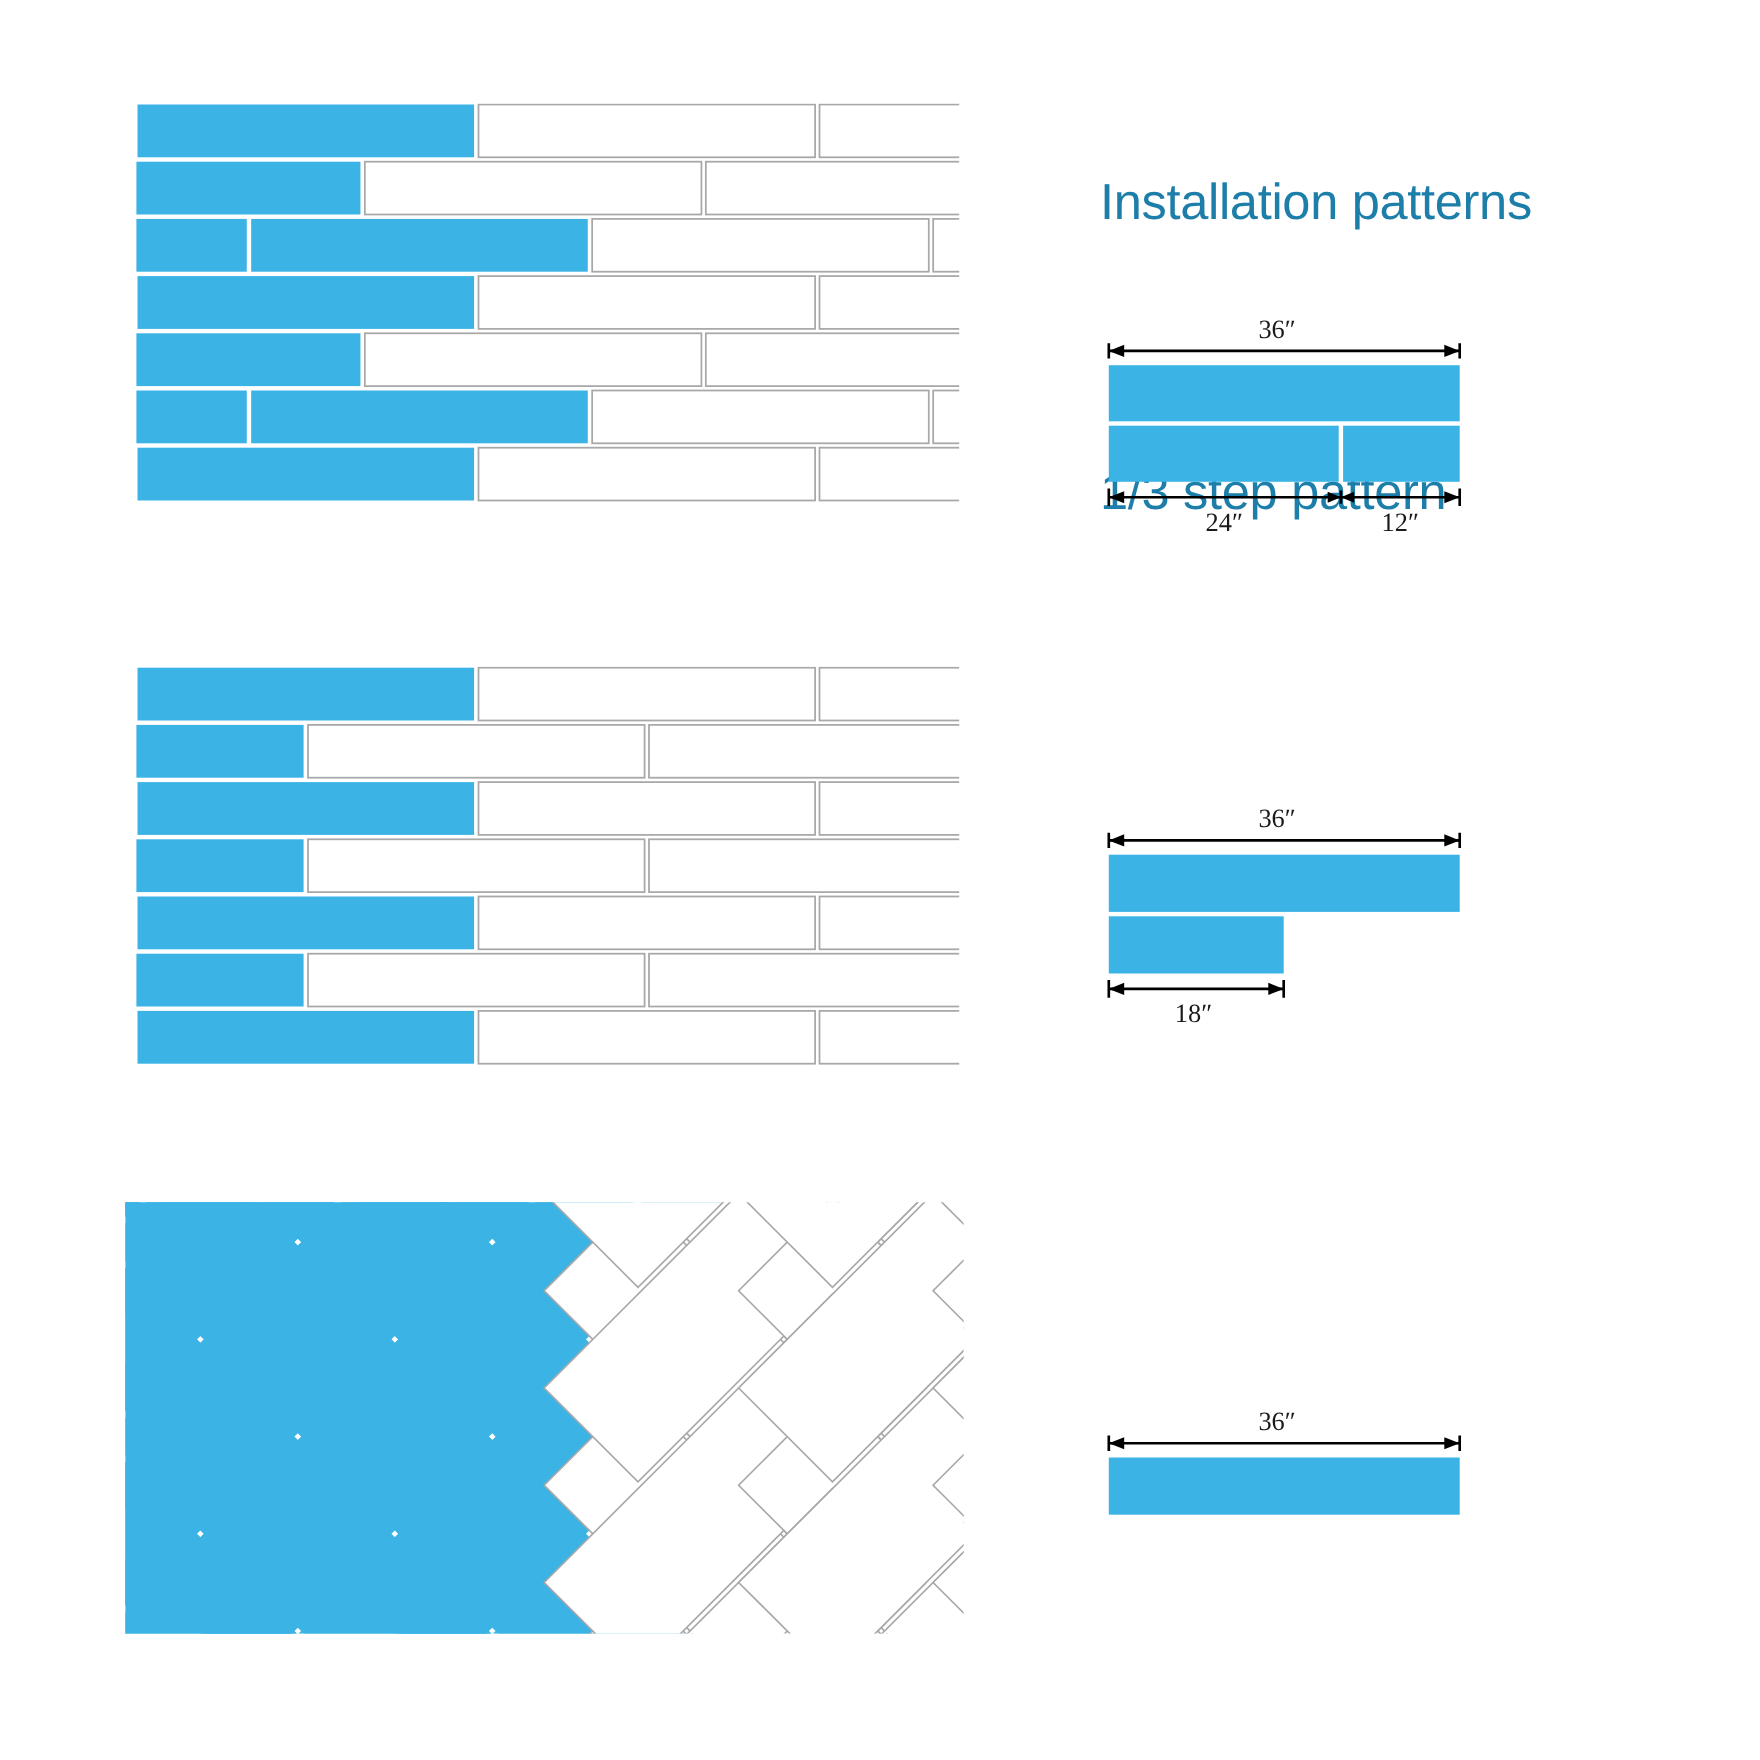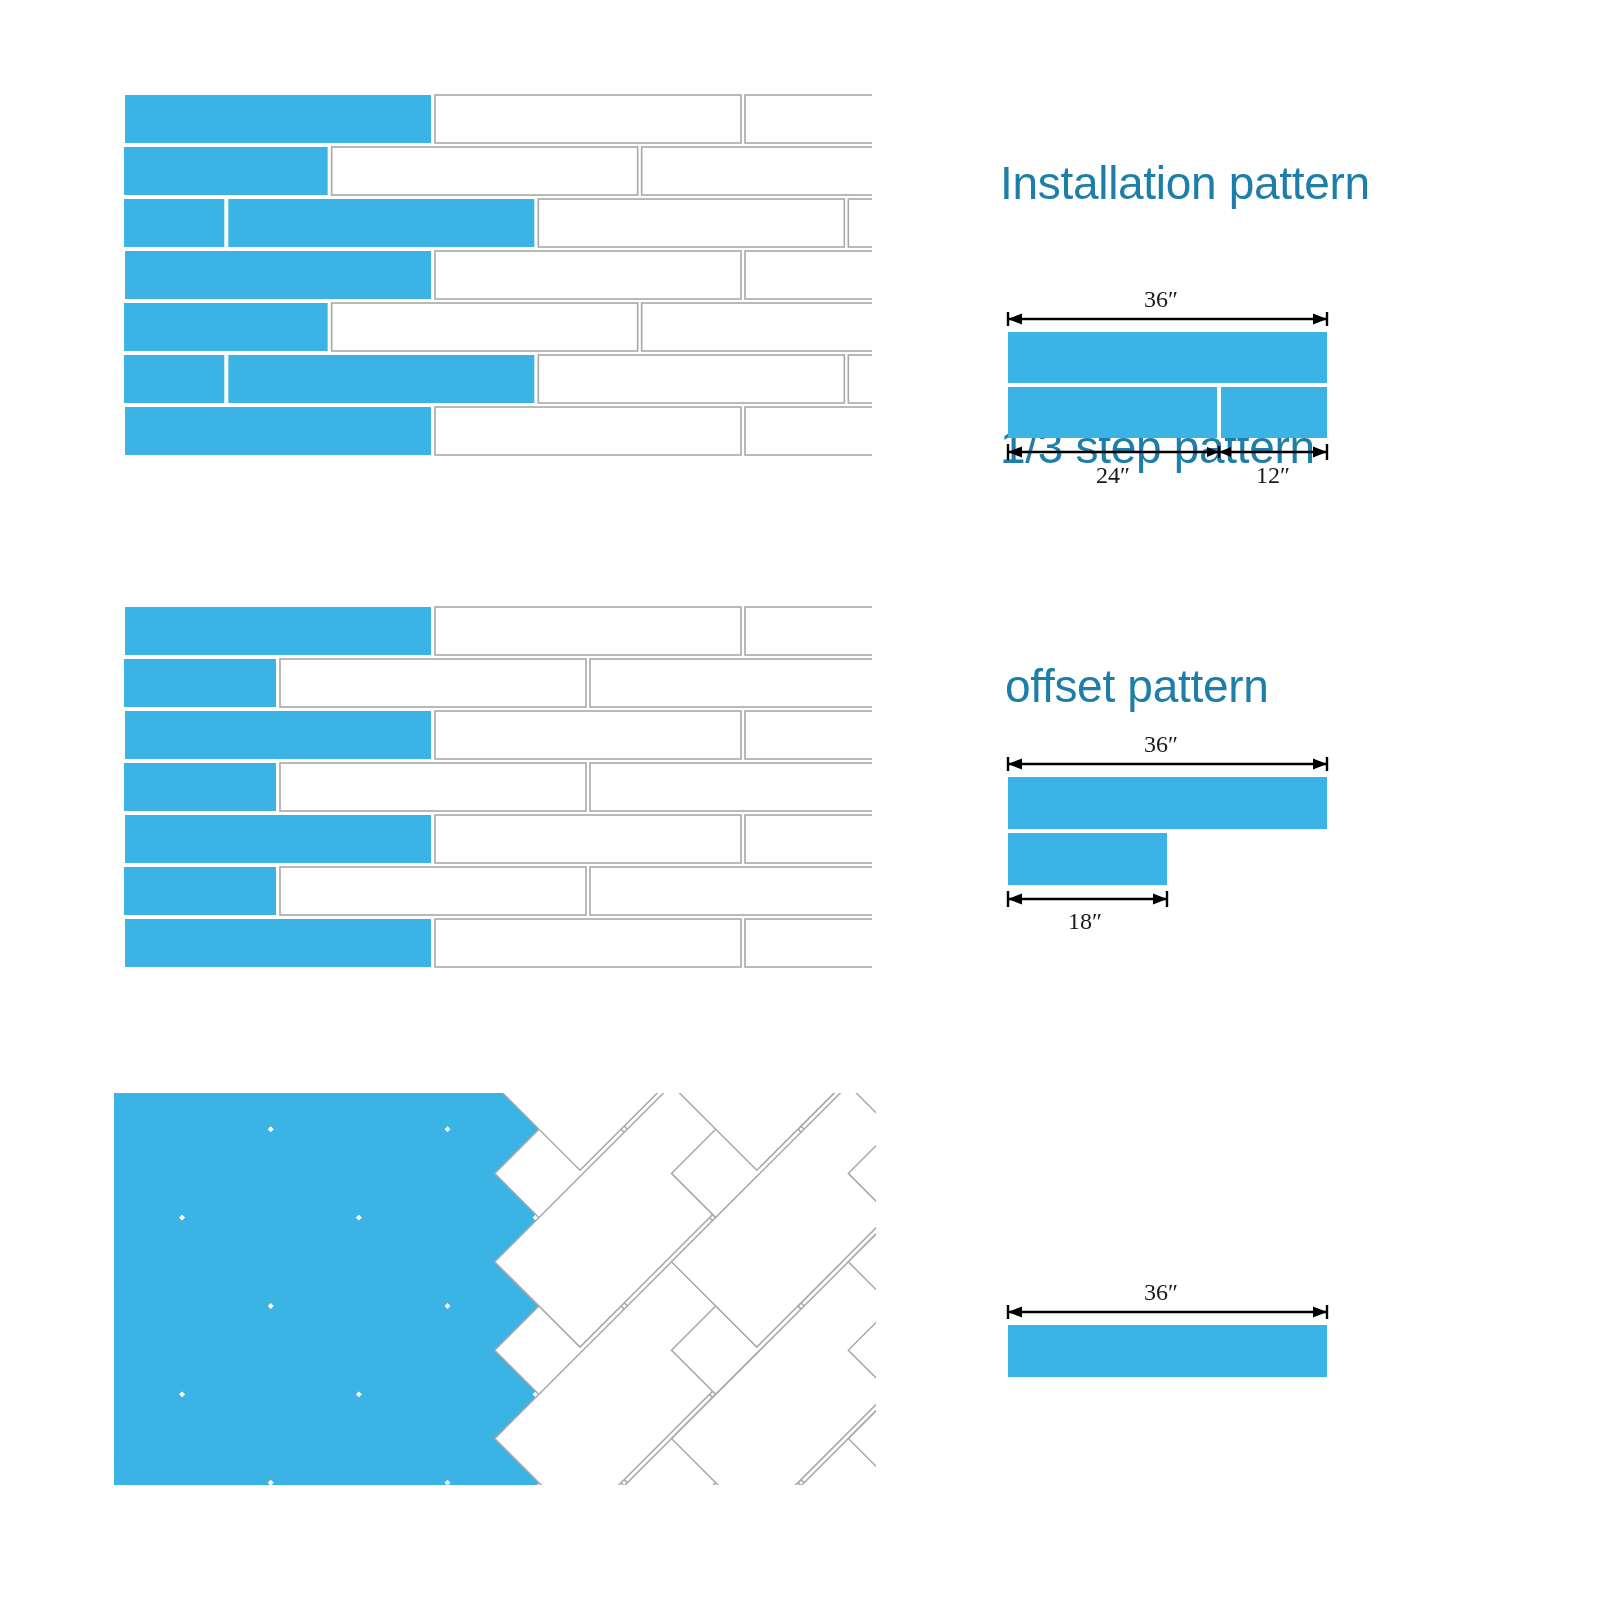--- a/index.html
+++ b/index.html
@@ -968,21 +968,21 @@
           <polygon points="2061.0,2478.0 2323.0,2740.0 2237.8,2825.3 1975.7,2563.3" fill="#ffffff" stroke="#a8a8a8" stroke-width="1.5"></polygon>
           <polygon points="1798.9,2828.4 2061.0,2566.4 2146.3,2651.7 1884.2,2913.7" fill="#ffffff" stroke="#a8a8a8" stroke-width="1.5"></polygon>
           <polygon points="2061.0,2654.8 2323.0,2916.8 2237.8,3002.1 1975.7,2740.0" fill="#ffffff" stroke="#a8a8a8" stroke-width="1.5"></polygon>
           <polygon points="1798.9,3005.2 2061.0,2743.2 2146.3,2828.4 1884.2,3090.5" fill="#ffffff" stroke="#a8a8a8" stroke-width="1.5"></polygon>
         </g>
       </g>
   </svg>
 
   <div class="rt" style="left:1000px;top:84px;width:520px;">
     <div class="headline" style="color:#1c7ea9;">
-      <span>Installation pattern</span><br>
+      <span>Installation patterns</span><br>
       <br>
       <span>1/3 step pattern</span>
     </div>
   </div>
 
   <svg style="position:absolute;left:985px;top:285px;" width="400" height="215" viewBox="0 0 400 215">
     <defs>
       <marker id="ar-l" viewBox="0 0 10 10" refX="9" refY="5" markerWidth="9" markerHeight="9" orient="auto-start-reverse">
           <path d="M0 1 L9 5 L0 9 Z" fill="#000"></path>
         </marker>
@@ -1004,23 +1004,20 @@
     <path d="M342 159 L342 175" stroke="#000" stroke-width="2.4"></path>
     <path d="M234 161 L234 173" stroke="#000" stroke-width="2.4"></path>
     <path d="M23 167 L37 161.5 L37 172.5 Z" fill="#000"></path>
     <path d="M234 167 L222 162 L222 172 Z" fill="#000"></path>
     <path d="M234 167 L246 162 L246 172 Z" fill="#000"></path>
     <path d="M342 167 L328 161.5 L328 172.5 Z" fill="#000"></path>
     <text class="dimlabel" x="128" y="198">24″</text>
     <text class="dimlabel" x="288" y="198">12″</text>
   </svg>
 
-  <div class="rt" style="left:1005px;top:658px;">
-    <div class="secname" style="color:#1c7ea9;">offset pattern</div>
-  </div>
 
   <svg style="position:absolute;left:985px;top:730px;" width="400" height="200" viewBox="0 0 400 200">
     <text class="dimlabel" x="176" y="22">36″</text>
     <line x1="23" y1="34" x2="342" y2="34" stroke="#000" stroke-width="2.4"></line>
     <path d="M23 27 L23 41" stroke="#000" stroke-width="2.4"></path>
     <path d="M342 27 L342 41" stroke="#000" stroke-width="2.4"></path>
     <path d="M23 34 L37 28.5 L37 39.5 Z" fill="#000"></path>
     <path d="M342 34 L328 28.5 L328 39.5 Z" fill="#000"></path>
     <rect x="23" y="47" width="319" height="52" fill="#3bb3e5"></rect>
     <rect x="23" y="103" width="159" height="52" fill="#3bb3e5"></rect>

